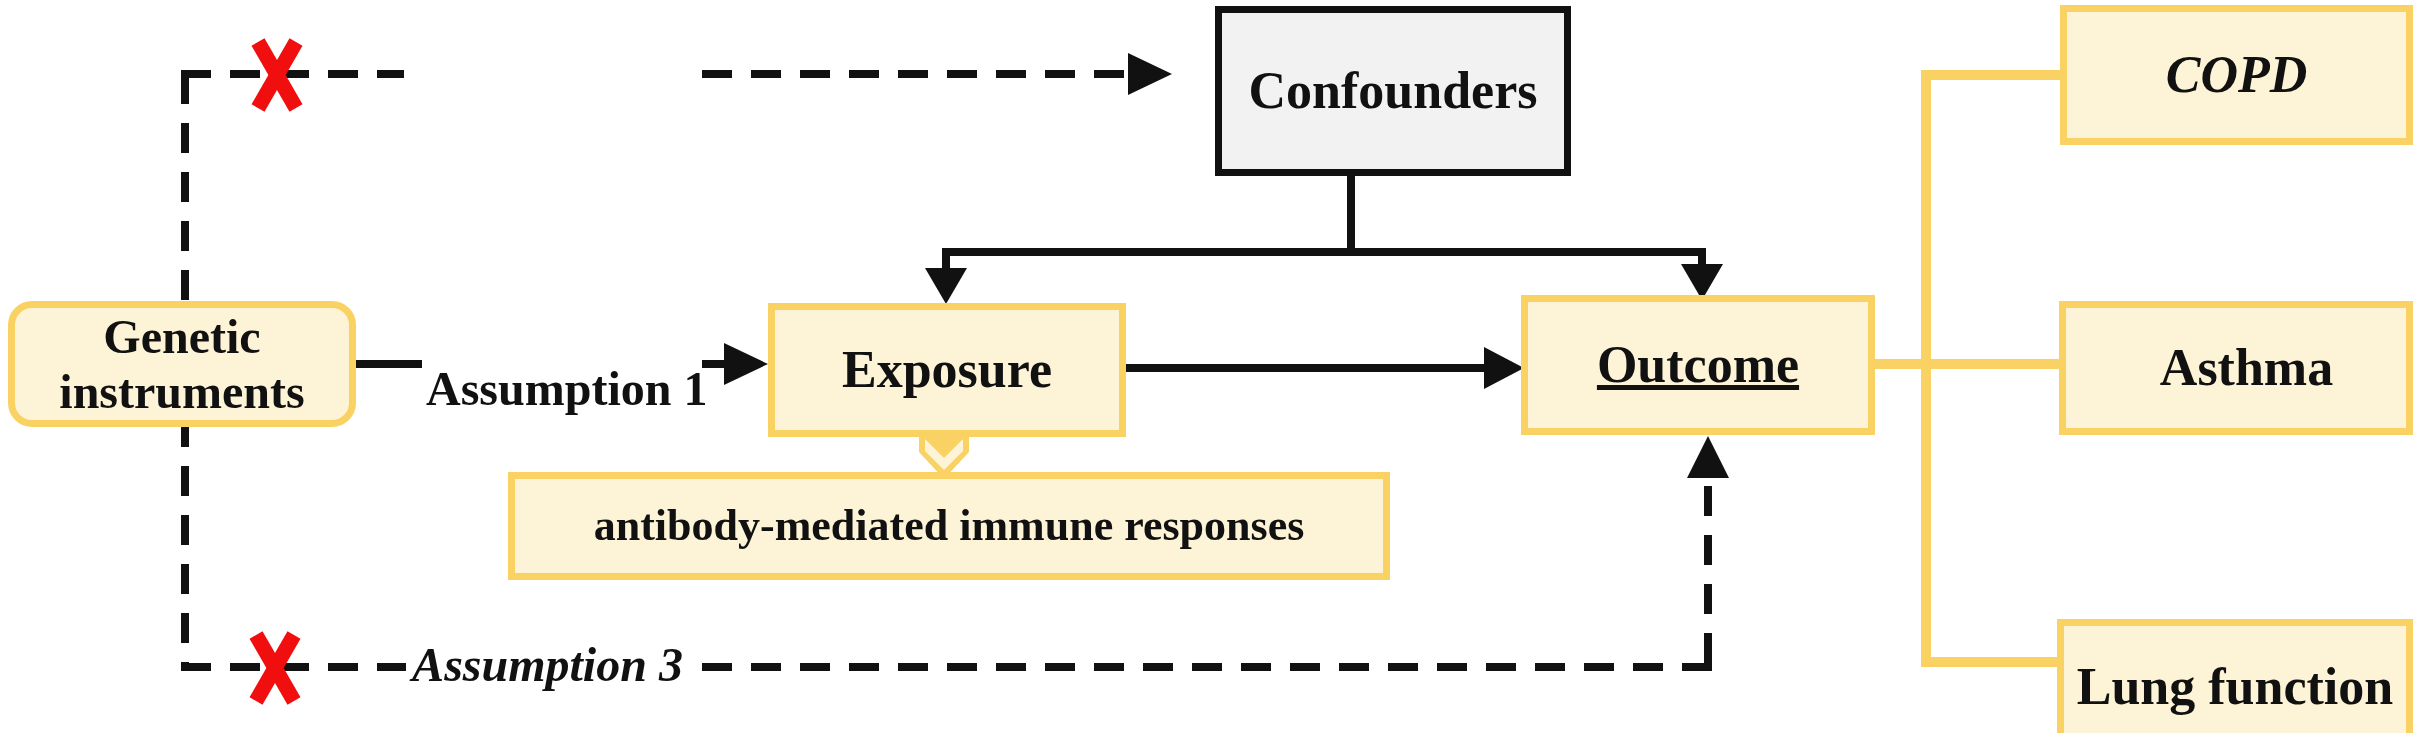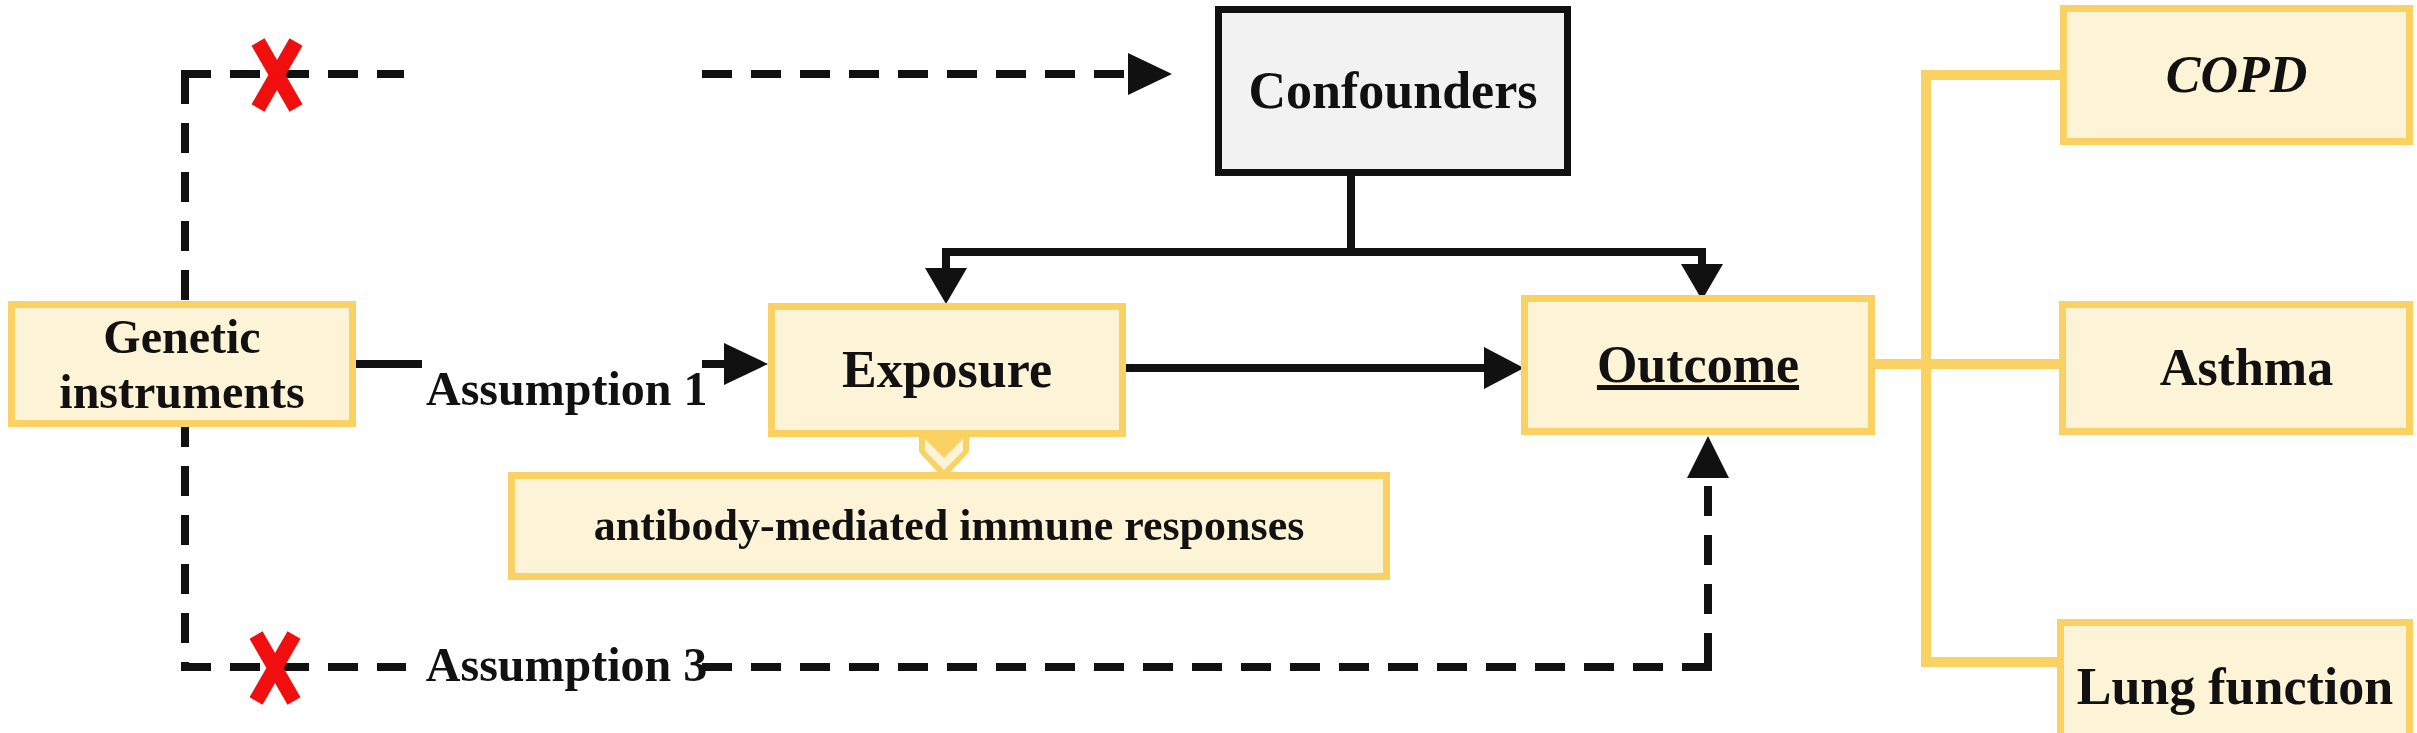--- a/index.html
+++ b/index.html
@@ -93,21 +93,21 @@
       <line class="stroke-gold" x1="1921" y1="75" x2="2062" y2="75"></line>
       <line class="stroke-gold" x1="1921" y1="662" x2="2060" y2="662"></line>
     </g>
 
     <g>
       <polygon class="fill-gold" points="919,433 969,433 969,452 944,479 919,452"></polygon>
       <polygon class="fill-cream" points="925,439 944,458 963,439 963,451 944,470 925,451"></polygon>
     </g>
   </svg>
 
-  <div class="box" style="left:8px;top:301px;width:348px;height:126px;font-size:48px;">
+  <div class="box" style="left:8px;top:301px;width:348px;height:126px;font-size:48px;border-radius:24px;">
     <div>Genetic</div>
     <div>instruments</div>
   </div>
 
   <div class="box dark" style="left:1174px;top:6px;width:356px;height:170px;margin-left:41px;">
     <div>Confounders</div>
   </div>
 
   <div class="box" style="left:768px;top:303px;width:358px;height:134px;">
     <div>Exposure</div>
@@ -129,15 +129,15 @@
     <div>Asthma</div>
   </div>
 
   <div class="box" style="left:2057px;top:596px;width:356px;height:135px;margin-top:23px;">
     <div>Lung function</div>
   </div>
 
   <div class="edge-label" style="left:426px;top:364px;width:274px;margin-top:27px;">Assumption 1</div>
 
 
-  <div class="edge-label" style="left:423px;top:667px;width:287px;">Assumption 3</div>
+  <div class="edge-label" style="left:404px;top:667px;width:287px;font-style:italic;">Assumption 3</div>
 
 </div>
 
 </body></html>

